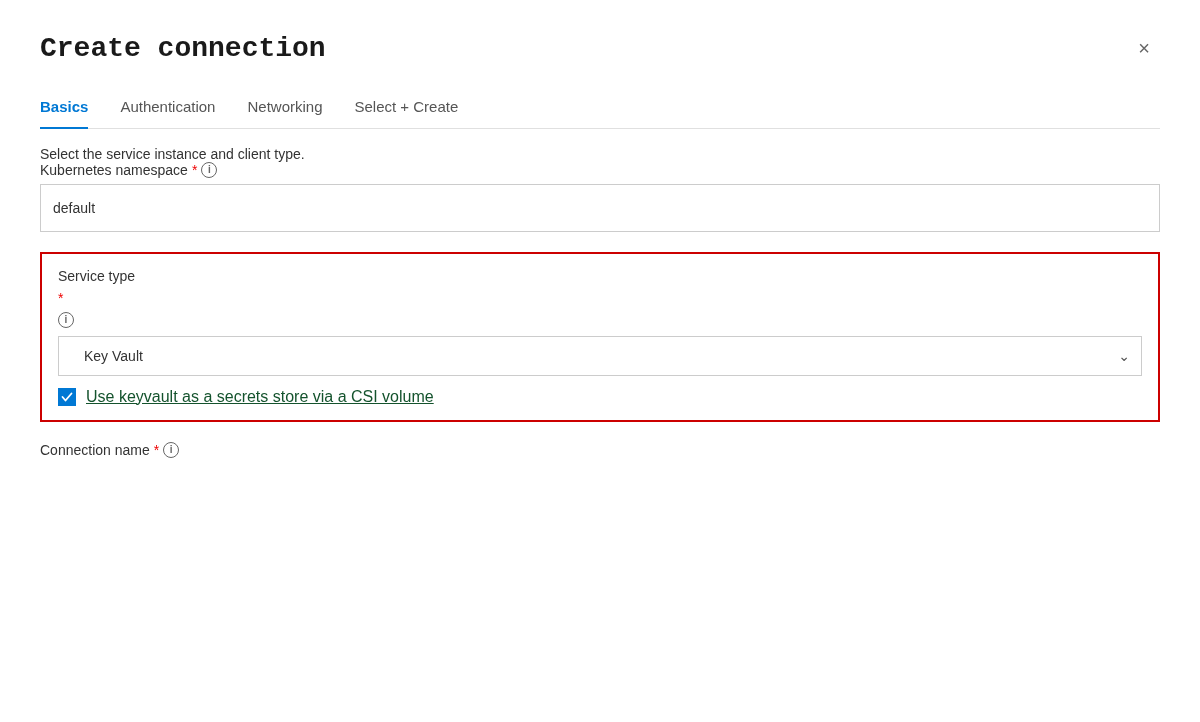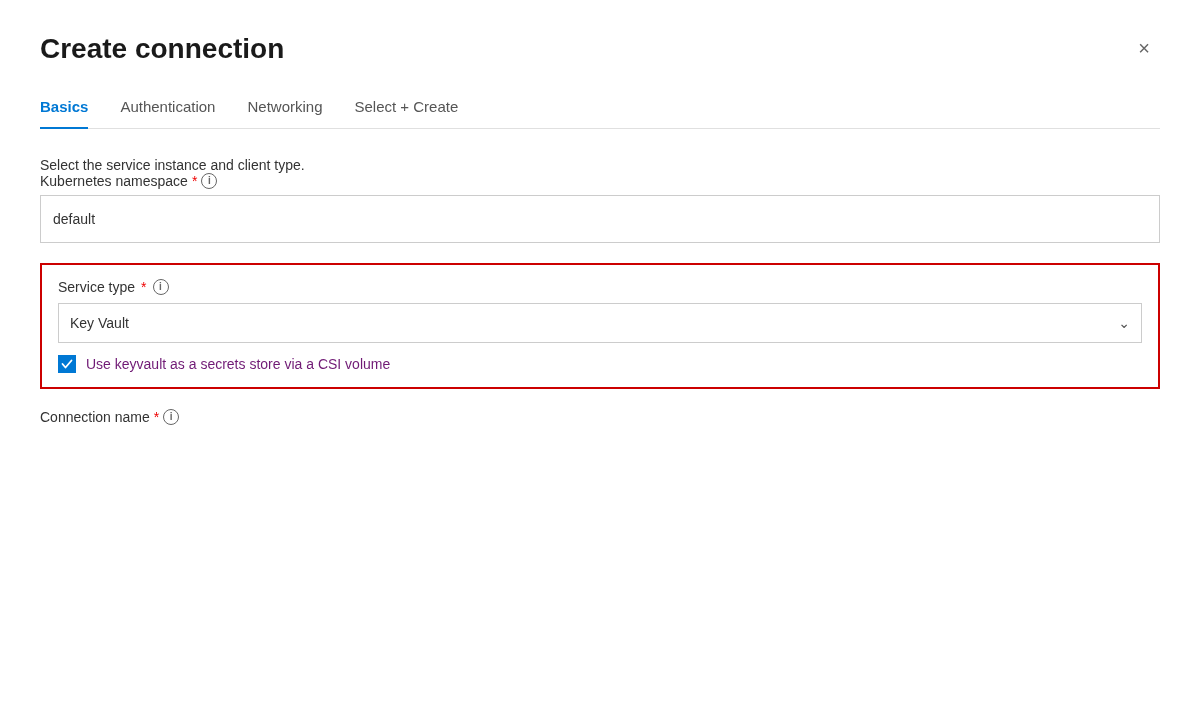--- a/index.html
+++ b/index.html
@@ -32,41 +32,42 @@
       justify-content: space-between;
       align-items: flex-start;
       margin-bottom: 32px;
     }
 
     .modal-title {
       font-size: 28px;
       font-weight: 600;
       color: #1a1a1a;
       line-height: 1.2;
+      font-family: Liberation Mono, monospace;
     }
 
     .close-button {
       background: none;
       border: none;
       cursor: pointer;
       font-size: 20px;
       color: #666;
       padding: 4px;
       display: flex;
       align-items: center;
       justify-content: center;
       width: 32px;
       height: 32px;
     }
 
     .tabs {
       display: flex;
       gap: 32px;
       border-bottom: 1px solid #e0e0e0;
-      margin-bottom: 28px;
+      margin-bottom: 17px;
     }
 
     .tab {
       padding: 0 0 12px 0;
       font-size: 15px;
       color: #555;
       cursor: pointer;
       border-bottom: 2px solid transparent;
       margin-bottom: -1px;
       font-weight: 400;
@@ -137,32 +138,33 @@
       margin-bottom: 20px;
     }
 
     .service-type-label {
       display: flex;
       align-items: flex-start;
       gap: 6px;
       font-size: 14px;
       color: #333;
       margin-bottom: 8px;
+      flex-direction: column;
     }
 
     .select-wrapper {
       position: relative;
       width: 100%;
     }
 
     .form-select {
       width: 100%;
       height: 40px;
       border: 1px solid #ccc;
-      padding: 0 40px 0 11px;
+      padding: 0 40px 0 25px;
       font-size: 14px;
       color: #333;
       background: #fff;
       appearance: none;
       -webkit-appearance: none;
       cursor: pointer;
       outline: none;
       font-family: inherit;
     }
 
@@ -194,22 +196,23 @@
       flex-shrink: 0;
       cursor: pointer;
     }
 
     .checkbox-custom svg {
       width: 12px;
       height: 12px;
     }
 
     .checkbox-label {
-      font-size: 14px;
-      color: #701a75;
+      font-size: 16px;
+      color: #14532d;
+      text-decoration: underline;
     }
 
     .connection-name-section {
       margin-top: 4px;
     }
   </style>
 </head>
 <body>
 
 <div class="modal-overlay">

